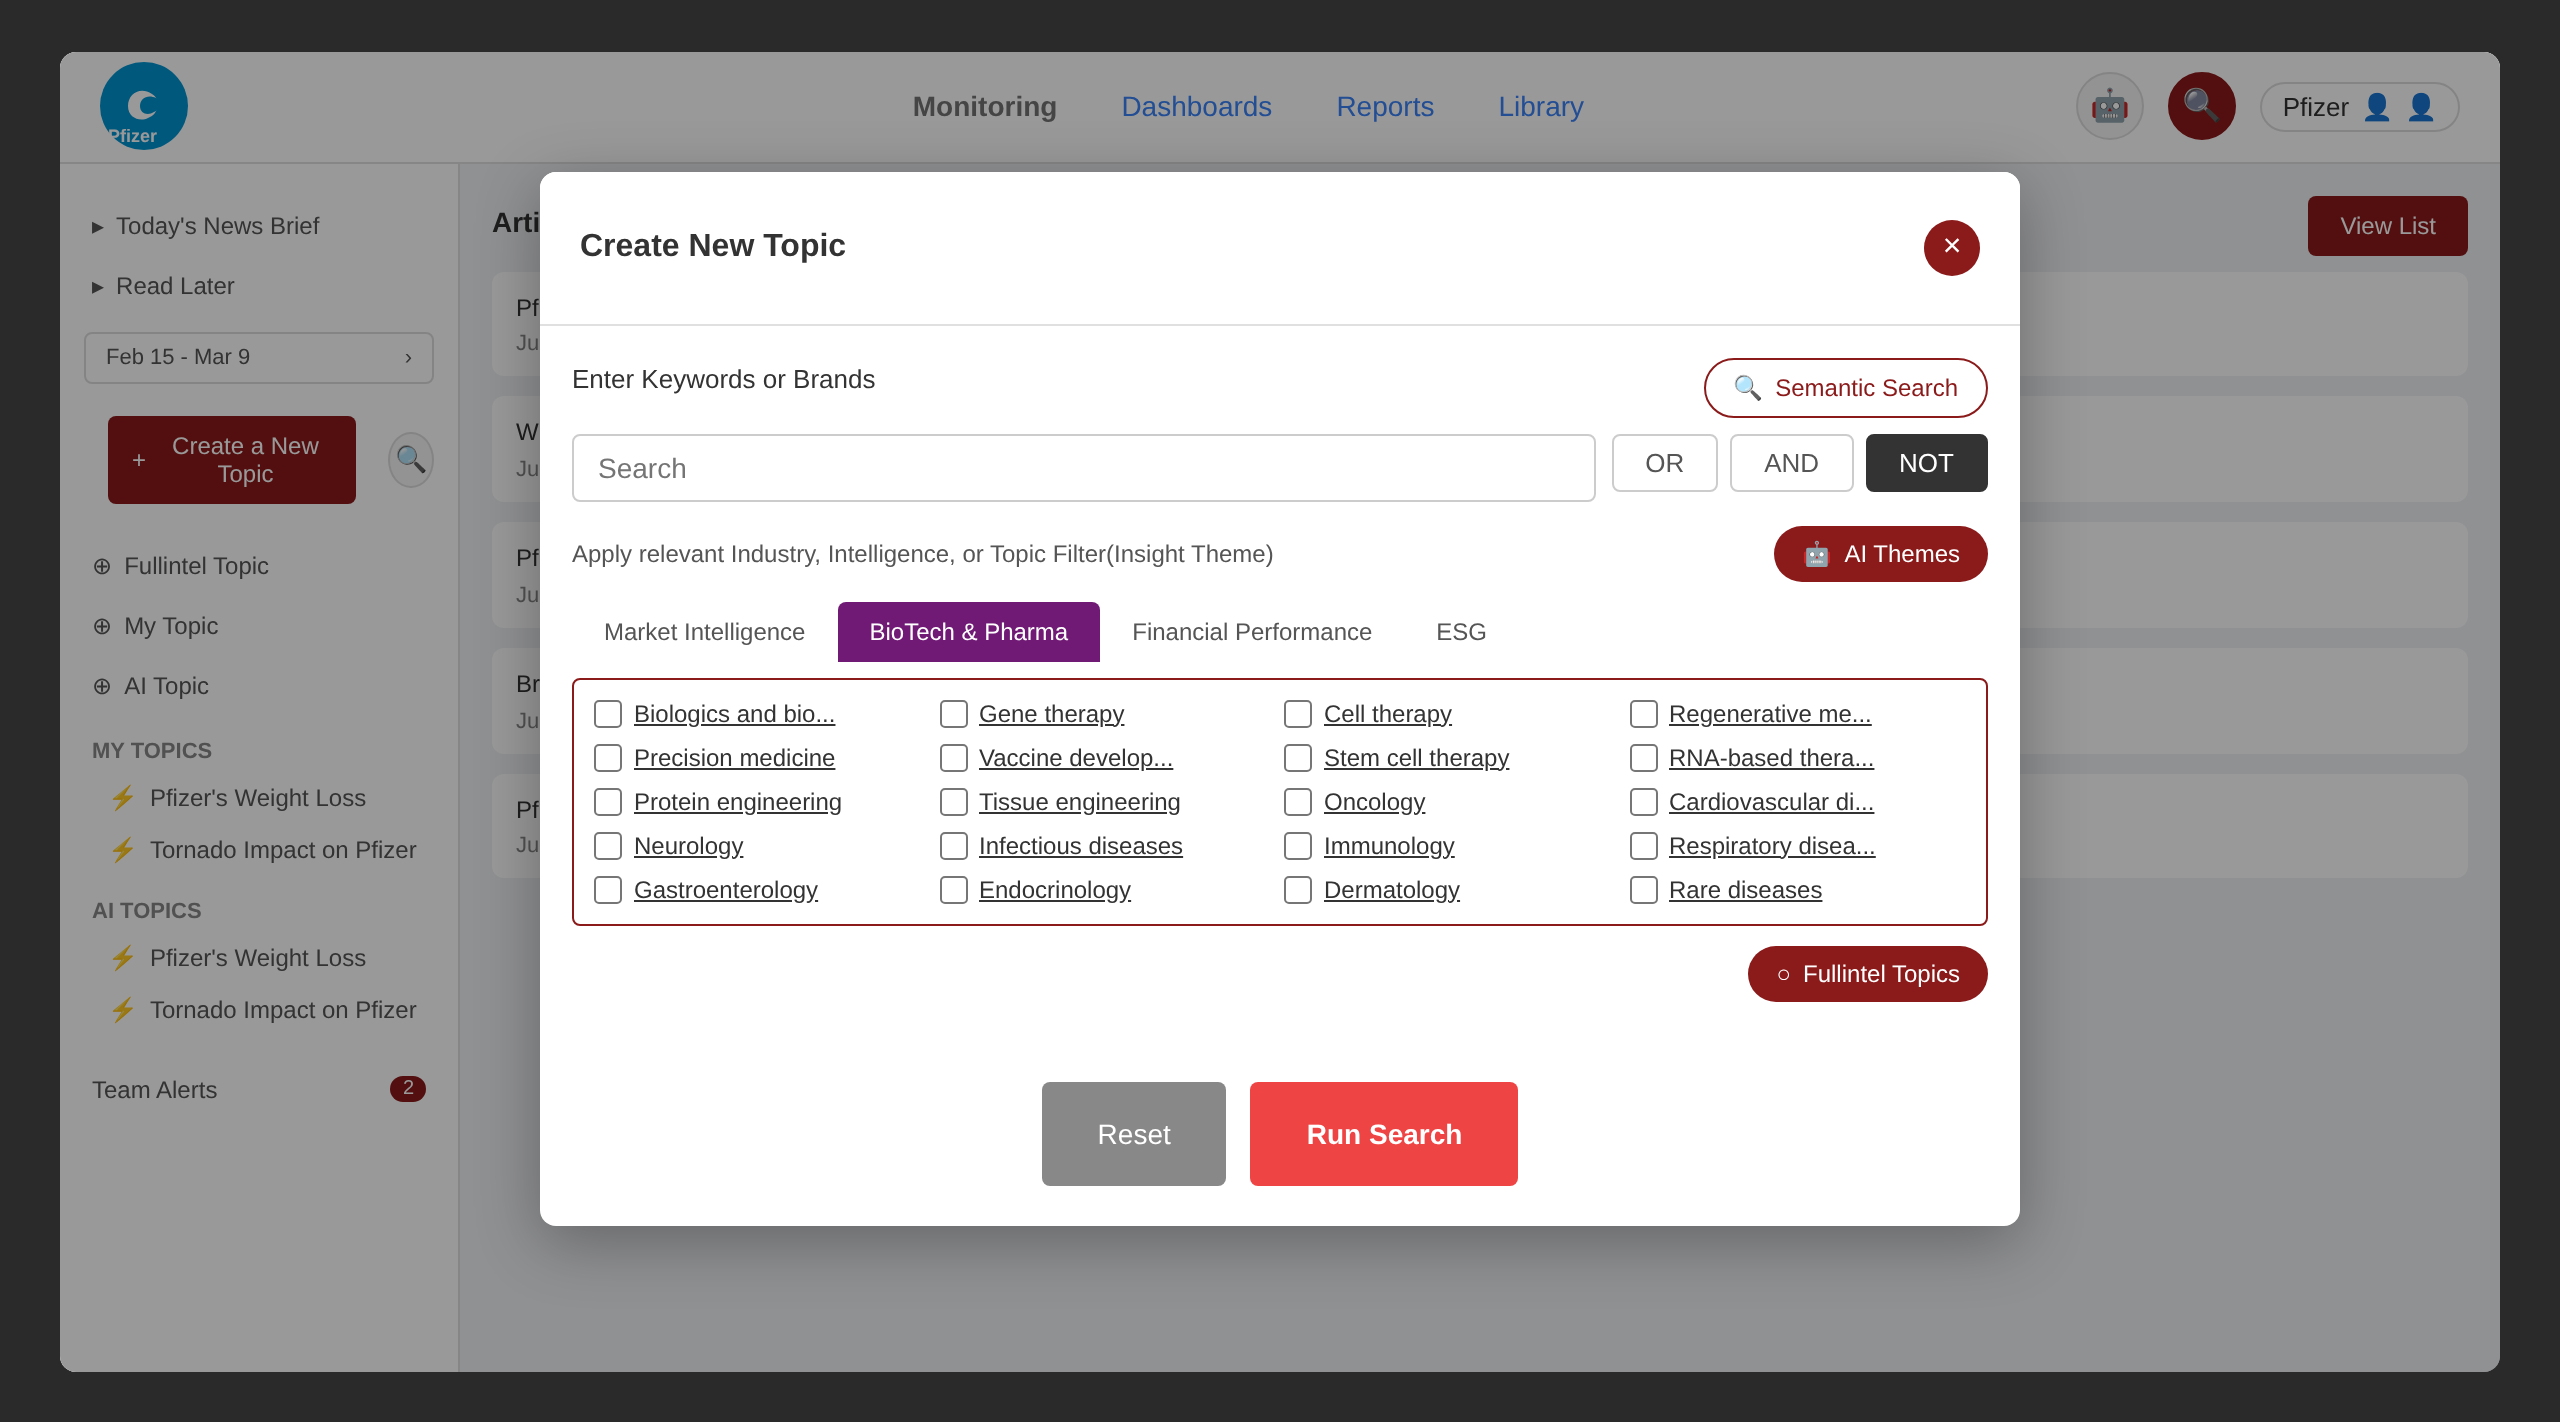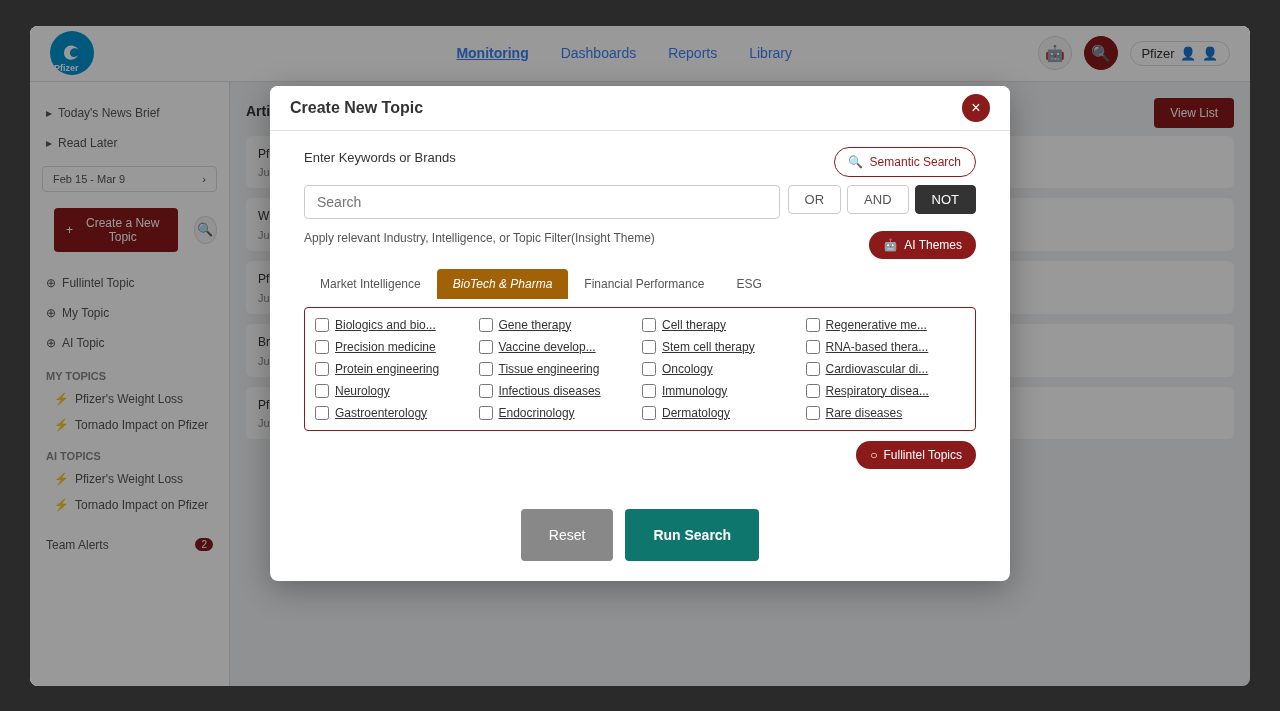--- a/index.html
+++ b/index.html
@@ -57,23 +57,22 @@
     }
 
     .nav-link {
       font-size: 14px;
       color: #3b82f6;
       cursor: pointer;
       text-decoration: none;
     }
 
     .nav-link.active {
-      color: #3b82f6;
+      color: #737373;
       font-weight: 600;
-      text-decoration: underline;
     }
 
     .nav-right {
       display: flex;
       align-items: center;
       gap: 12px;
     }
 
     .nav-icon-btn {
       width: 34px;
@@ -256,21 +255,21 @@
     .modal {
       background: white;
       border-radius: 8px;
       width: 740px;
       box-shadow: 0 8px 32px rgba(0,0,0,0.3);
       overflow: hidden;
     }
 
     .modal-header {
       background: white;
-      padding: 8px 20px;
+      padding: 24px 20px;
       border-bottom: 1px solid #e0e0e0;
       display: flex;
       align-items: center;
       justify-content: space-between;
     }
 
     .modal-title {
       font-size: 16px;
       font-weight: 600;
       color: #333;
@@ -284,21 +283,21 @@
       border-radius: 50%;
       color: white;
       cursor: pointer;
       font-size: 16px;
       display: flex;
       align-items: center;
       justify-content: center;
     }
 
     .modal-body {
-      padding: 16px 34px;
+      padding: 16px 16px;
     }
 
     
     .search-section-label {
       font-size: 13px;
       color: #333;
       margin-bottom: 8px;
     }
 
     .search-row {
@@ -350,21 +349,21 @@
 
     .bool-btn.active {
       background: #333;
       color: #ffffff;
       border-color: #333;
     }
 
     
     .filter-row {
       display: flex;
-      align-items: flex-start;
+      align-items: center;
       justify-content: space-between;
       margin-bottom: 10px;
       margin-top: 8px;
     }
 
     .filter-label {
       font-size: 12px;
       color: #555;
     }
 
@@ -391,23 +390,22 @@
 
     .tab {
       padding: 8px 16px;
       font-size: 12px;
       cursor: pointer;
       color: #555;
       border-radius: 4px 4px 0 0;
     }
 
     .tab.active {
-      background: #a16207;
-      color: white;
-      font-style: italic;
+      background: #701a75;
+      color: white;
     }
 
     
     .checkbox-grid {
       border: 1.5px solid #8b1a1a;
       border-radius: 4px;
       padding: 10px;
       display: grid;
       grid-template-columns: repeat(4, 1fr);
       gap: 8px 4px;
@@ -466,21 +464,21 @@
       background: #888;
       color: white;
       font-size: 14px;
       cursor: pointer;
     }
 
     .run-search-btn {
       padding: 18px 28px;
       border: none;
       border-radius: 4px;
-      background: #0f766e;
+      background: #ef4444;
       color: white;
       font-size: 14px;
       font-weight: 600;
       cursor: pointer;
     }
   </style>
 </head>
 <body>
 
 <div class="screen-frame">

